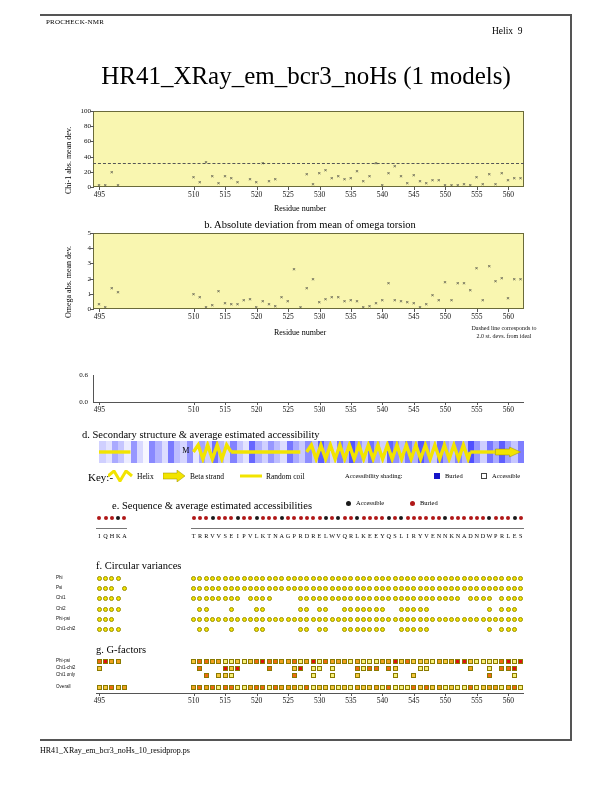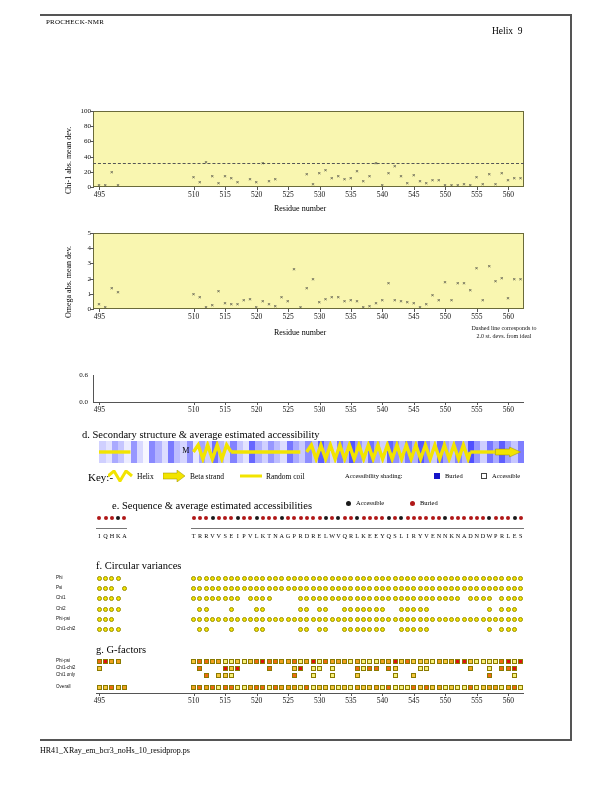--- a/index.html
+++ b/index.html
@@ -62,20 +62,21 @@
   <div class="rule-top"></div>
   <div class="rule-right"></div>
   <div class="rule-bot"></div>
 
   <div class="hdr-left">PROCHECK-NMR</div>
   <div class="hdr-right">
     <span>Helix</span>
     &nbsp;<span>9</span>
   </div>
 
+  <div class="title2">HR41_XRay_em_bcr3_noHs (1 models)</div>
 
   <div id="panelA">
       <div class="plotbox" style="left:93px;top:111px;width:431px;height:76px;"></div>
       <div class="ytick" style="left:69px;top:183px;">0</div>
       <div class="tickmark" style="left:90px;top:187px;height:1px;width:4px;"></div>
       <div class="ytick" style="left:69px;top:167.8px;">20</div>
       <div class="tickmark" style="left:90px;top:171.8px;height:1px;width:4px;"></div>
       <div class="ytick" style="left:69px;top:152.6px;">40</div>
       <div class="tickmark" style="left:90px;top:156.6px;height:1px;width:4px;"></div>
       <div class="ytick" style="left:69px;top:137.4px;">60</div>
@@ -158,20 +159,21 @@
       <div class="tickmark" style="left:445.35036496350364px;top:187px;height:3px;"></div>
       <div class="xtick" style="left:433.35036496350364px;top:190px;">550</div>
       <div class="tickmark" style="left:476.8102189781022px;top:187px;height:3px;"></div>
       <div class="xtick" style="left:464.8102189781022px;top:190px;">555</div>
       <div class="tickmark" style="left:508.27007299270076px;top:187px;height:3px;"></div>
       <div class="xtick" style="left:496.27007299270076px;top:190px;">560</div>
     </div>
   <div class="ylabel" style="left:64px;top:194px;font-size:8px;">Chi-1 abs. mean dev.</div>
   <div class="xlabel" style="left:210px;top:204px;width:180px;">Residue number</div>
 
+  <div class="sect-title" style="left:100px;top:219px;width:420px;">b. Absolute deviation from mean of omega torsion</div>
   <div id="panelB">
       <div class="plotbox" style="left:93px;top:233px;width:431px;height:76px;"></div>
       <div class="ytick" style="left:69px;top:305px;">0</div>
       <div class="tickmark" style="left:90px;top:309px;height:1px;width:4px;"></div>
       <div class="ytick" style="left:69px;top:289.8px;">1</div>
       <div class="tickmark" style="left:90px;top:293.8px;height:1px;width:4px;"></div>
       <div class="ytick" style="left:69px;top:274.6px;">2</div>
       <div class="tickmark" style="left:90px;top:278.6px;height:1px;width:4px;"></div>
       <div class="ytick" style="left:69px;top:259.4px;">3</div>
       <div class="tickmark" style="left:90px;top:263.4px;height:1px;width:4px;"></div>

